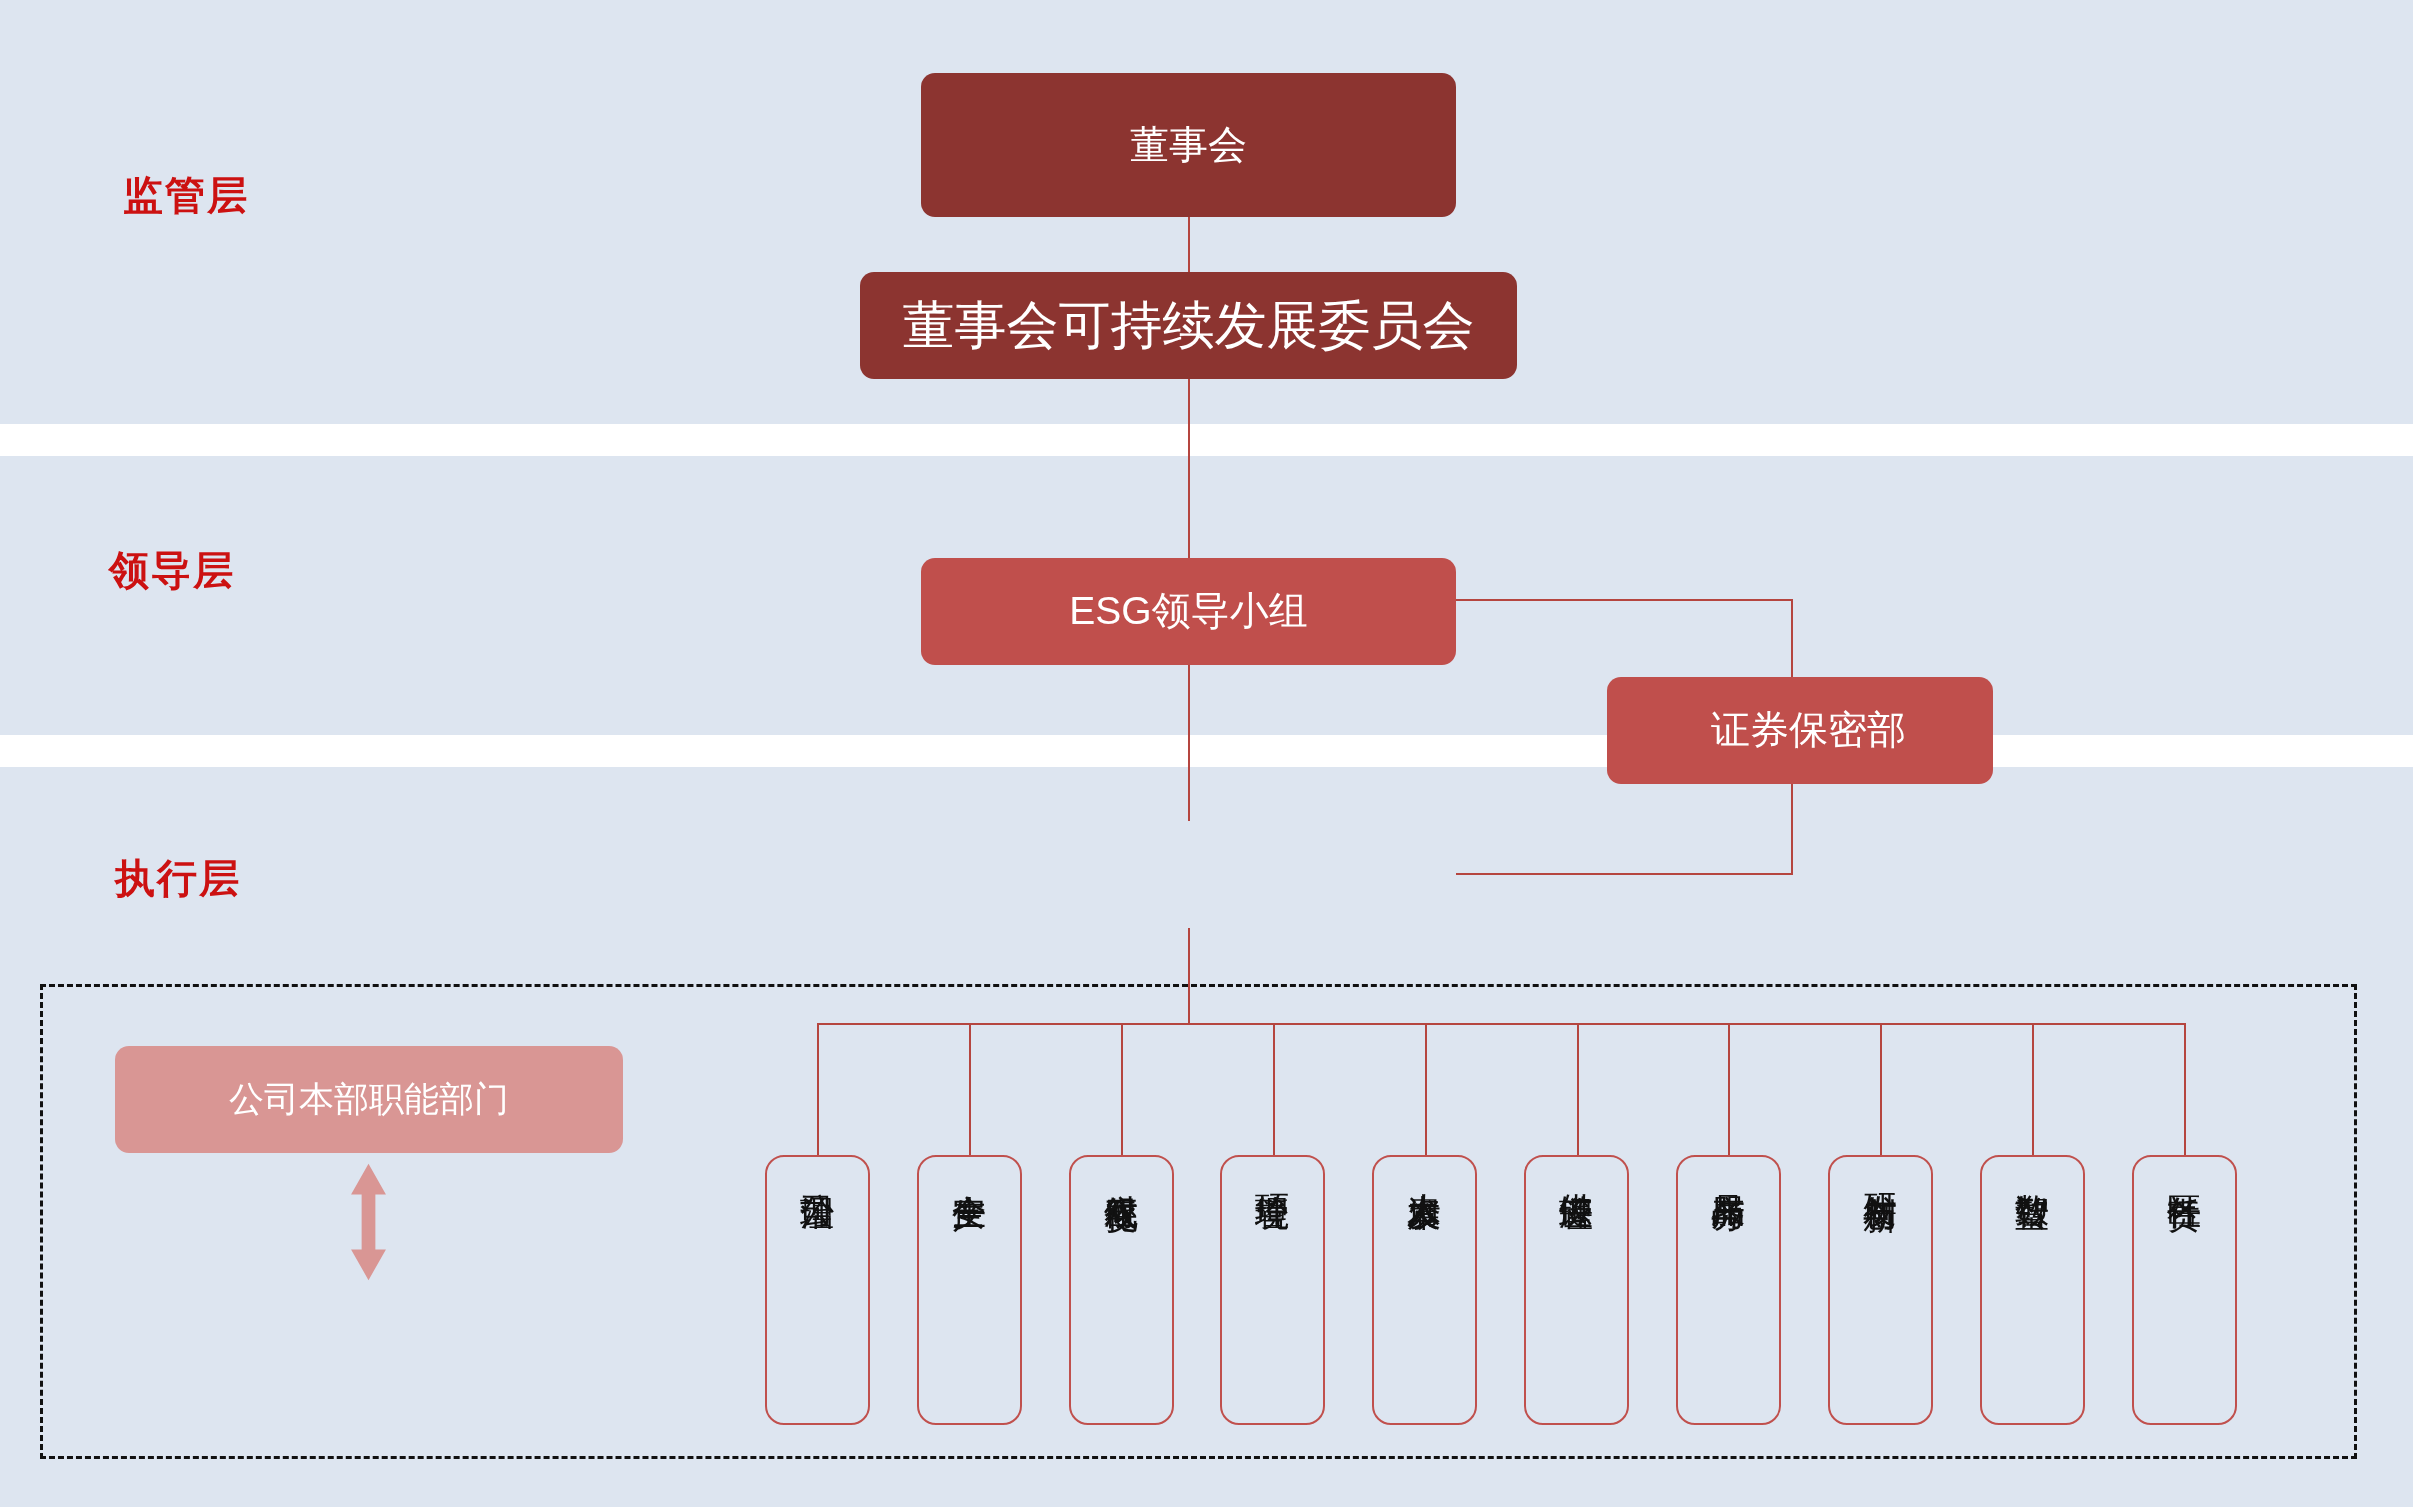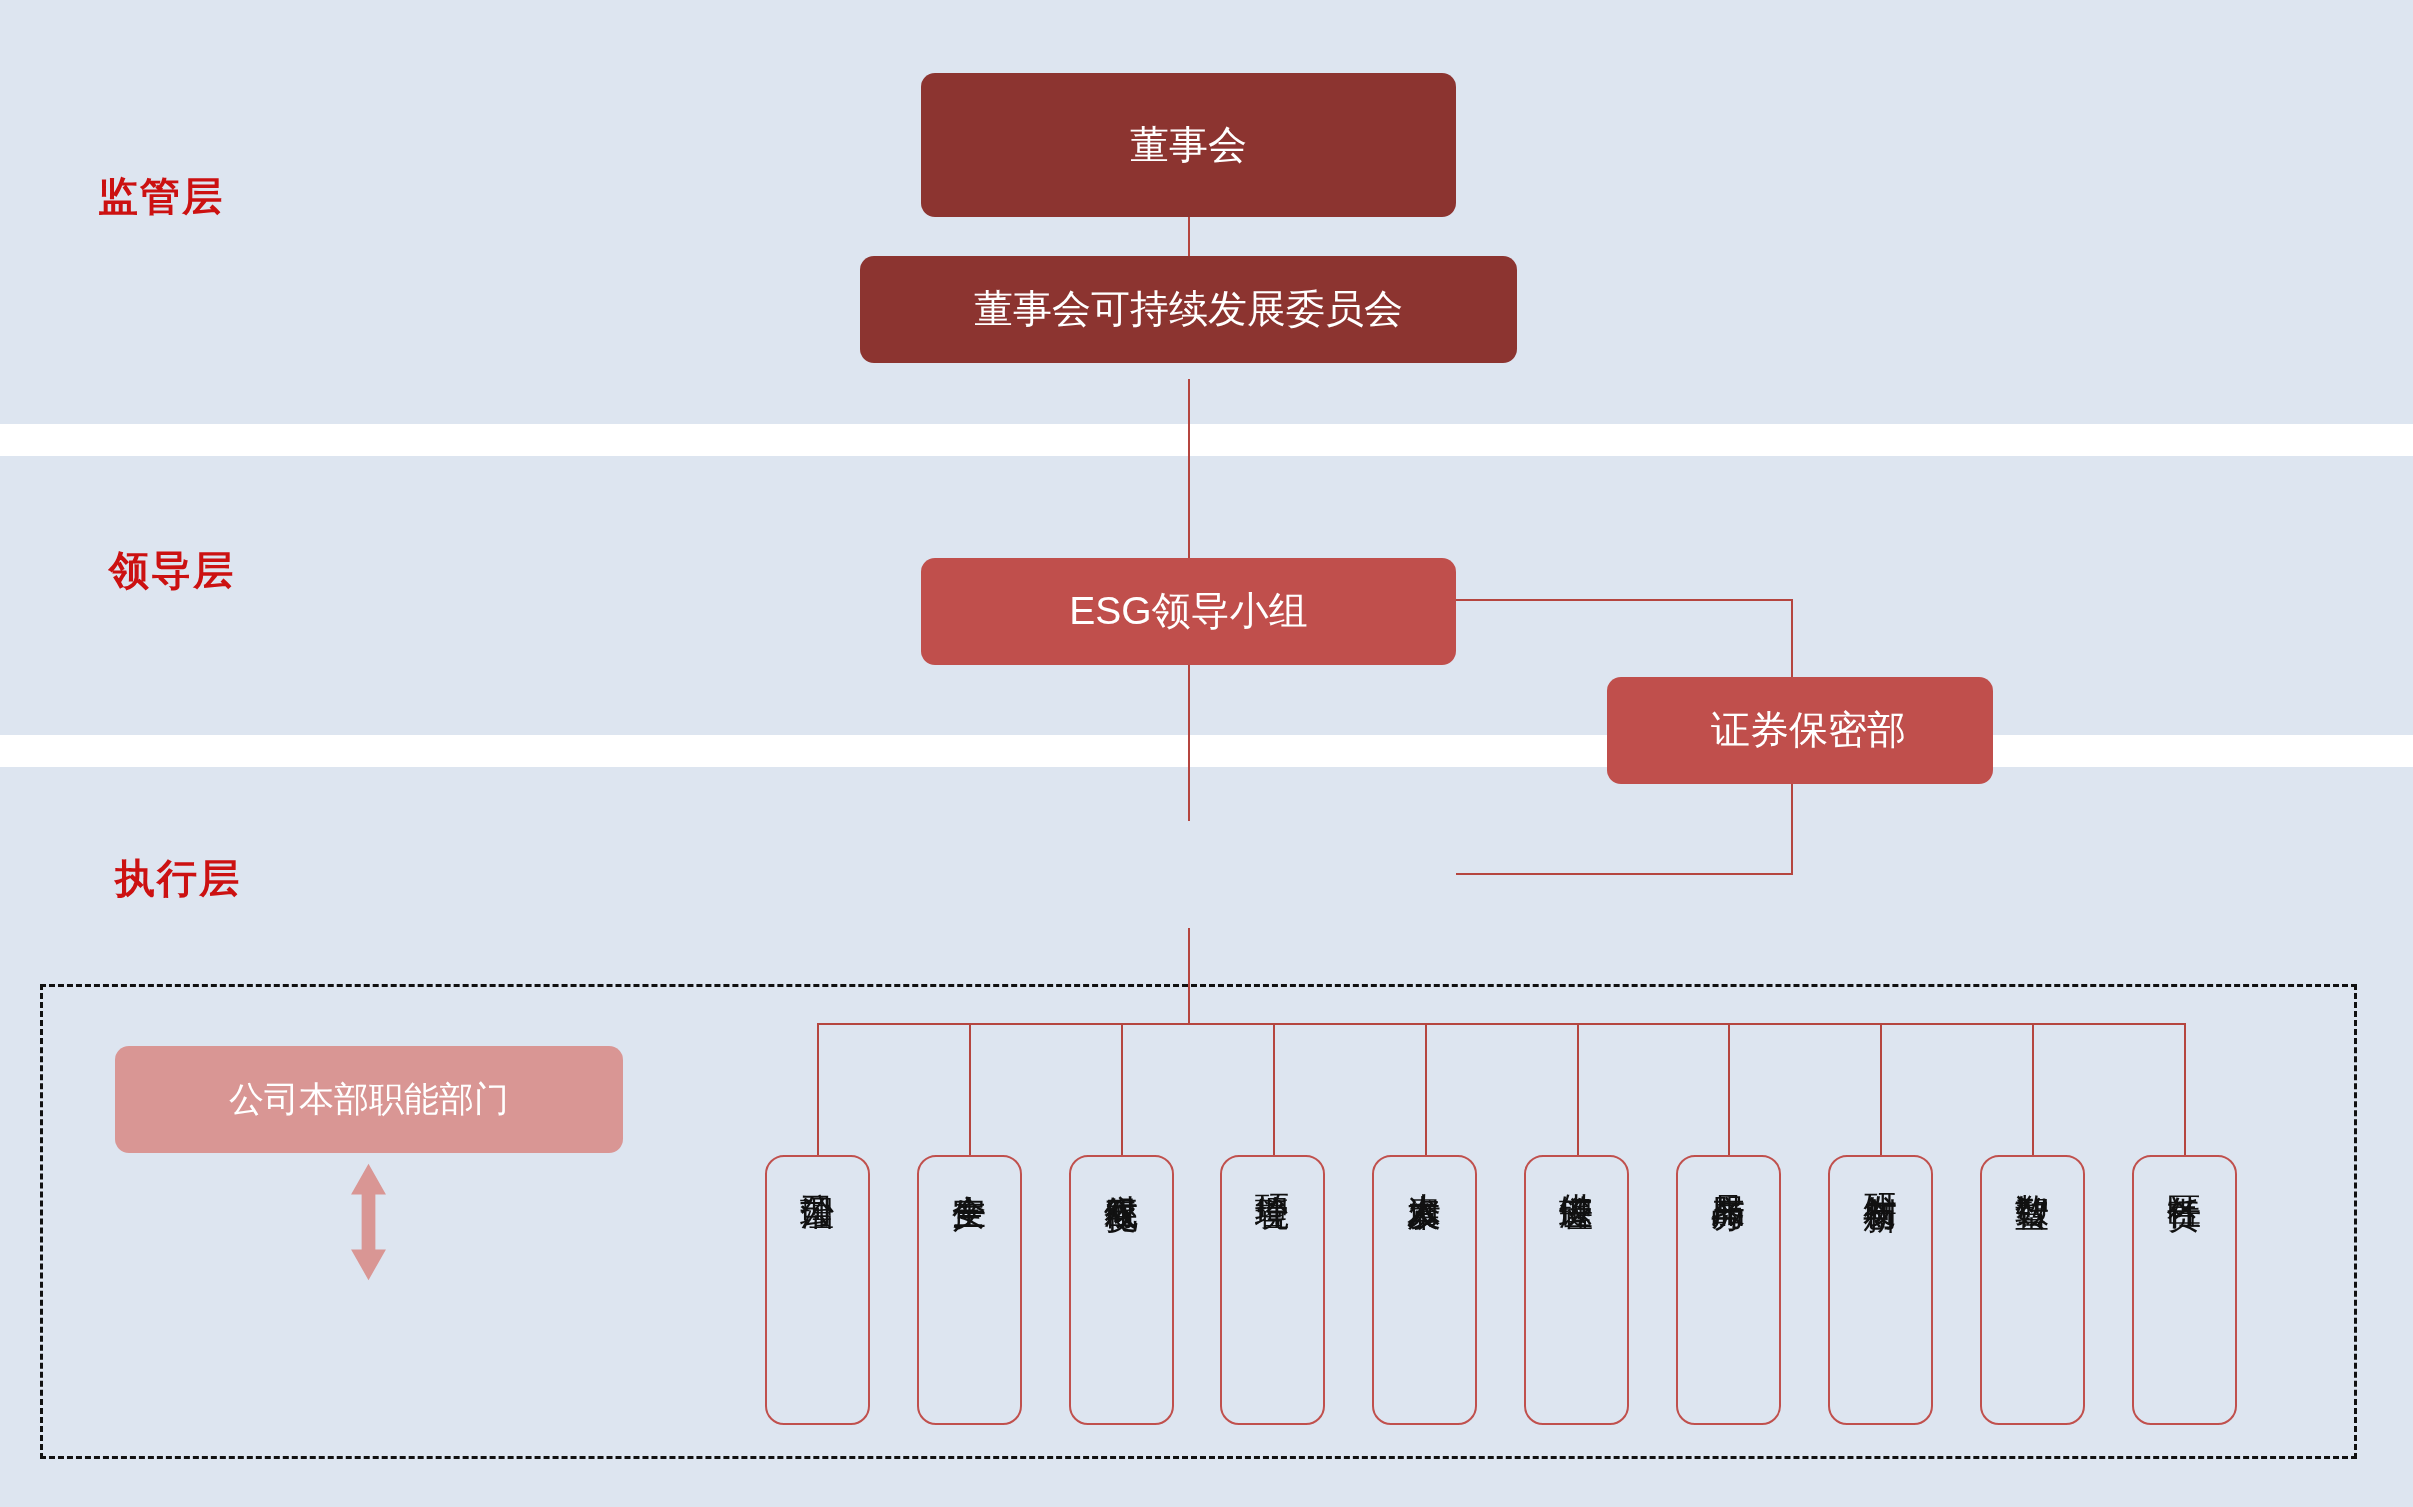--- a/index.html
+++ b/index.html
@@ -19,21 +19,21 @@
   
   .layer-label{
     position:absolute;
     color:#cc1111;
     font-weight:bold;
     font-size:40px;
     letter-spacing:2.1px;
     white-space:nowrap;
     line-height:1;
   }
-  #label-supervision{left:98px;top:176px;}
+  #label-supervision{left:123px;top:176px;font-family:Liberation Serif, serif;}
   #label-leadership{left:109px;top:550px;}
   #label-execution{left:115px;top:813px;margin-top:45px;}
 
   
   .conn{position:absolute;background:#b5453f;}
   .conn.v{width:2.1px;}
   .conn.h{height:2.1px;}
 
   
   .node{
@@ -43,21 +43,21 @@
     border-radius:14px;
     text-align:center;
     line-height:1.1;
     white-space:nowrap;
   }
   .node.dark{background:#8c3430;}
   .node.mid{background:#c04f4c;}
   .node.light{background:#d99694;}
 
   #node-board          {left:921px;top:73px; width:535px;height:144px;font-size:39px;}
-  #node-board-committee{left:860px;top:256px; width:657px;height:107px;font-size:39px;}
+  #node-board-committee{left:860px;top:272px; width:657px;height:107px;font-size:52px;}
   #node-esg-leadership {left:921px;top:558px;width:535px;height:107px;font-size:39px;}
   #node-securities     {left:1607px;top:677px;width:369px; height:107px;font-size:39px;padding-left:17px;}
   #node-esg-working    {left:921px;top:821px;width:535px;height:107px;font-size:39px;}
   #node-hq-functions   {left:115px; top:1046px;width:508px; height:107px;font-size:35px;}
   #node-subsidiary     {left:176px; top:1292px;width:385px; height:102px;font-size:35px;}
 
   
   #arrow-hq-subsidiary{
     position:absolute;left:350px;top:1163px;width:37px;height:118px;
   }

